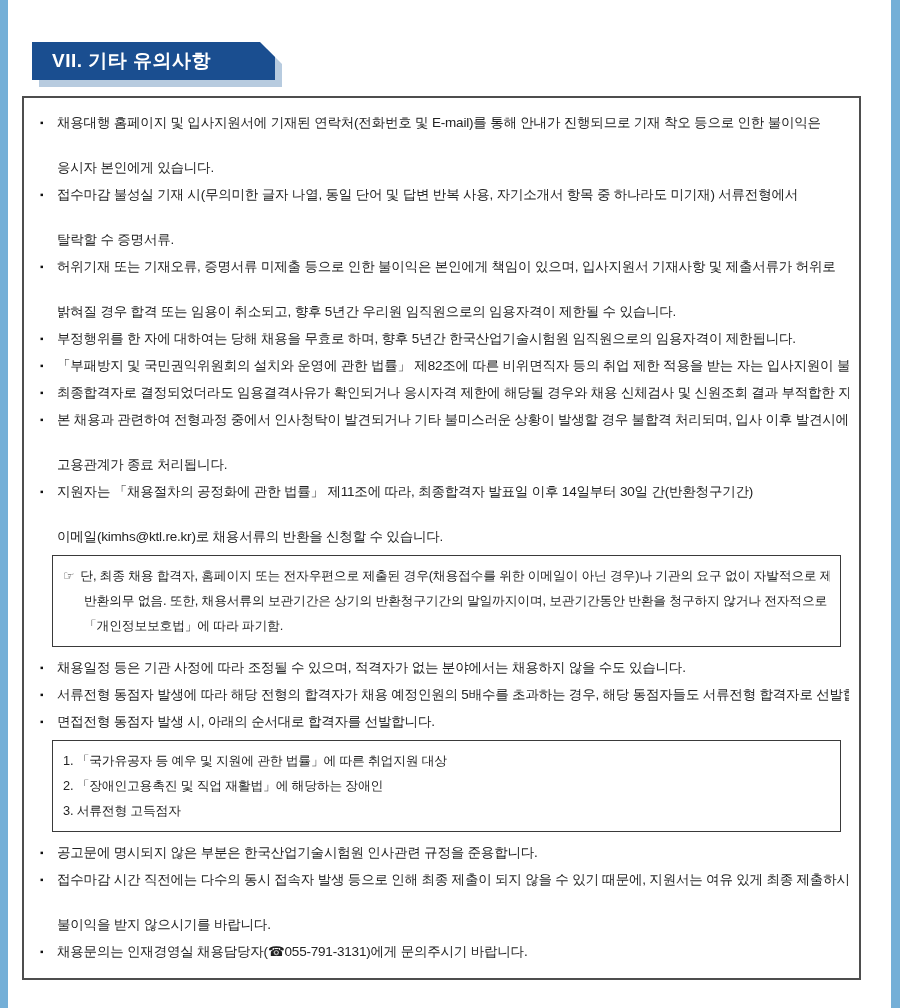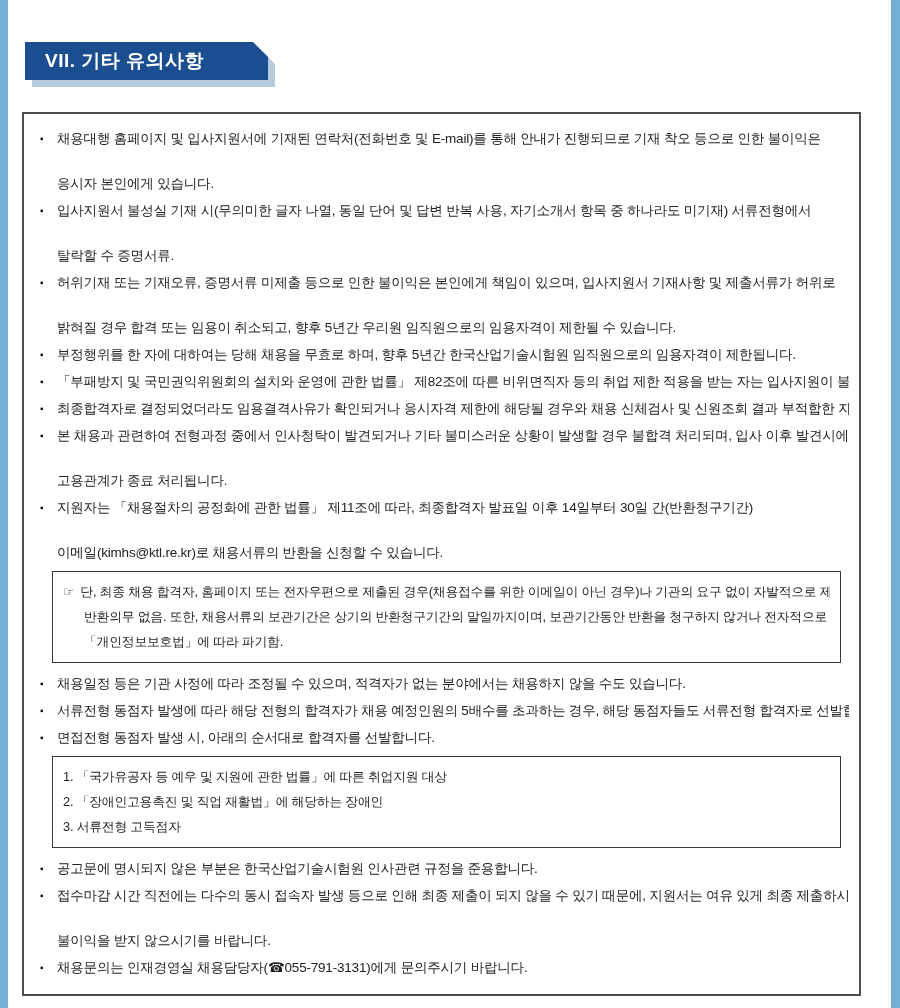--- a/index.html
+++ b/index.html
@@ -9,37 +9,37 @@
     background: #ffffff;
     overflow: hidden;
     font-family: "Liberation Sans", "DejaVu Sans", sans-serif;
     color: #222222;
   }
   .stripe { position: absolute; top: 0; height: 1008px; background: #74afd7; }
   .stripe-left  { left: 0; width: 8px; }
   .stripe-right { right: 0; width: 9px; }
 
   
-  .banner-area { position: absolute; left: 25px; top: 42px; width: 252px; height: 46px; }
+  .banner-area { position: absolute; left: 32px; top: 42px; width: 252px; height: 46px; }
   .banner-shadow {
     position: absolute; left: 7px; top: 7px; width: 243px; height: 38px;
     background: #b7cbdf;
     clip-path: polygon(0 0, calc(100% - 15px) 0, 100% 15px, 100% 100%, 0 100%);
   }
   .banner {
     position: absolute; left: 0; top: 0; width: 243px; height: 38px;
     background: #1a4e90;
     clip-path: polygon(0 0, calc(100% - 15px) 0, 100% 15px, 100% 100%, 0 100%);
     color: #ffffff; font-weight: bold; font-size: 19px; line-height: 38px;
     padding-left: 20px; letter-spacing: 0.5px;
   }
 
   
   .content-box {
-    position: absolute; left: 22px; top: 112px; width: 839px;
+    position: absolute; left: 22px; top: 96px; width: 839px;
     border: 2px solid #4e4e4e;
     background: #ffffff;
     padding: 11px 10px 13px 16px;
   }
   .line {
     height: 27px; line-height: 27px;
     font-size: 13.5px; white-space: nowrap; overflow: hidden;
     letter-spacing: -0.2px;
   }
   .bullet { display: inline-block; width: 9px; margin-right: 8px; font-size: 10px; vertical-align: 1px; color: #111; }
@@ -70,21 +70,21 @@
   <div class="banner">VII. 기타 유의사항</div>
 </div>
 
 <div class="content-box">
 
   <div class="item">
     <div class="line"><span class="bullet">▪</span><span>채용대행 홈페이지 및 입사지원서에 기재된 연락처(전화번호 및 E-mail)를 통해 안내가 진행되므로 기재 착오 등으로 인한 불이익은</span></div>
     <div class="line cont">응시자 본인에게 있습니다.</div>
   </div>
   <div class="item">
-    <div class="line"><span class="bullet">▪</span><span>입사지원서 불성실 기재 시(무의미한 글자 나열, 동일 단어 및 답변 반복 사용, 자기소개서 항목 중 하나라도 미기재) 서류전형에서</span></div>
+    <div class="line"><span class="bullet">▪</span><span>접수마감 불성실 기재 시(무의미한 글자 나열, 동일 단어 및 답변 반복 사용, 자기소개서 항목 중 하나라도 미기재) 서류전형에서</span></div>
     <div class="line cont">탈락할 수 증명서류.</div>
   </div>
   <div class="item">
     <div class="line"><span class="bullet">▪</span><span>허위기재 또는 기재오류, 증명서류 미제출 등으로 인한 불이익은 본인에게 책임이 있으며, 입사지원서 기재사항 및 제출서류가 허위로</span></div>
     <div class="line cont">밝혀질 경우 합격 또는 임용이 취소되고, 향후 5년간 우리원 임직원으로의 임용자격이 제한될 수 있습니다.</div>
   </div>
   <div class="item">
     <div class="line"><span class="bullet">▪</span><span>부정행위를 한 자에 대하여는 당해 채용을 무효로 하며, 향후 5년간 한국산업기술시험원 임직원으로의 임용자격이 제한됩니다.</span></div>
   </div>
   <div class="item">

